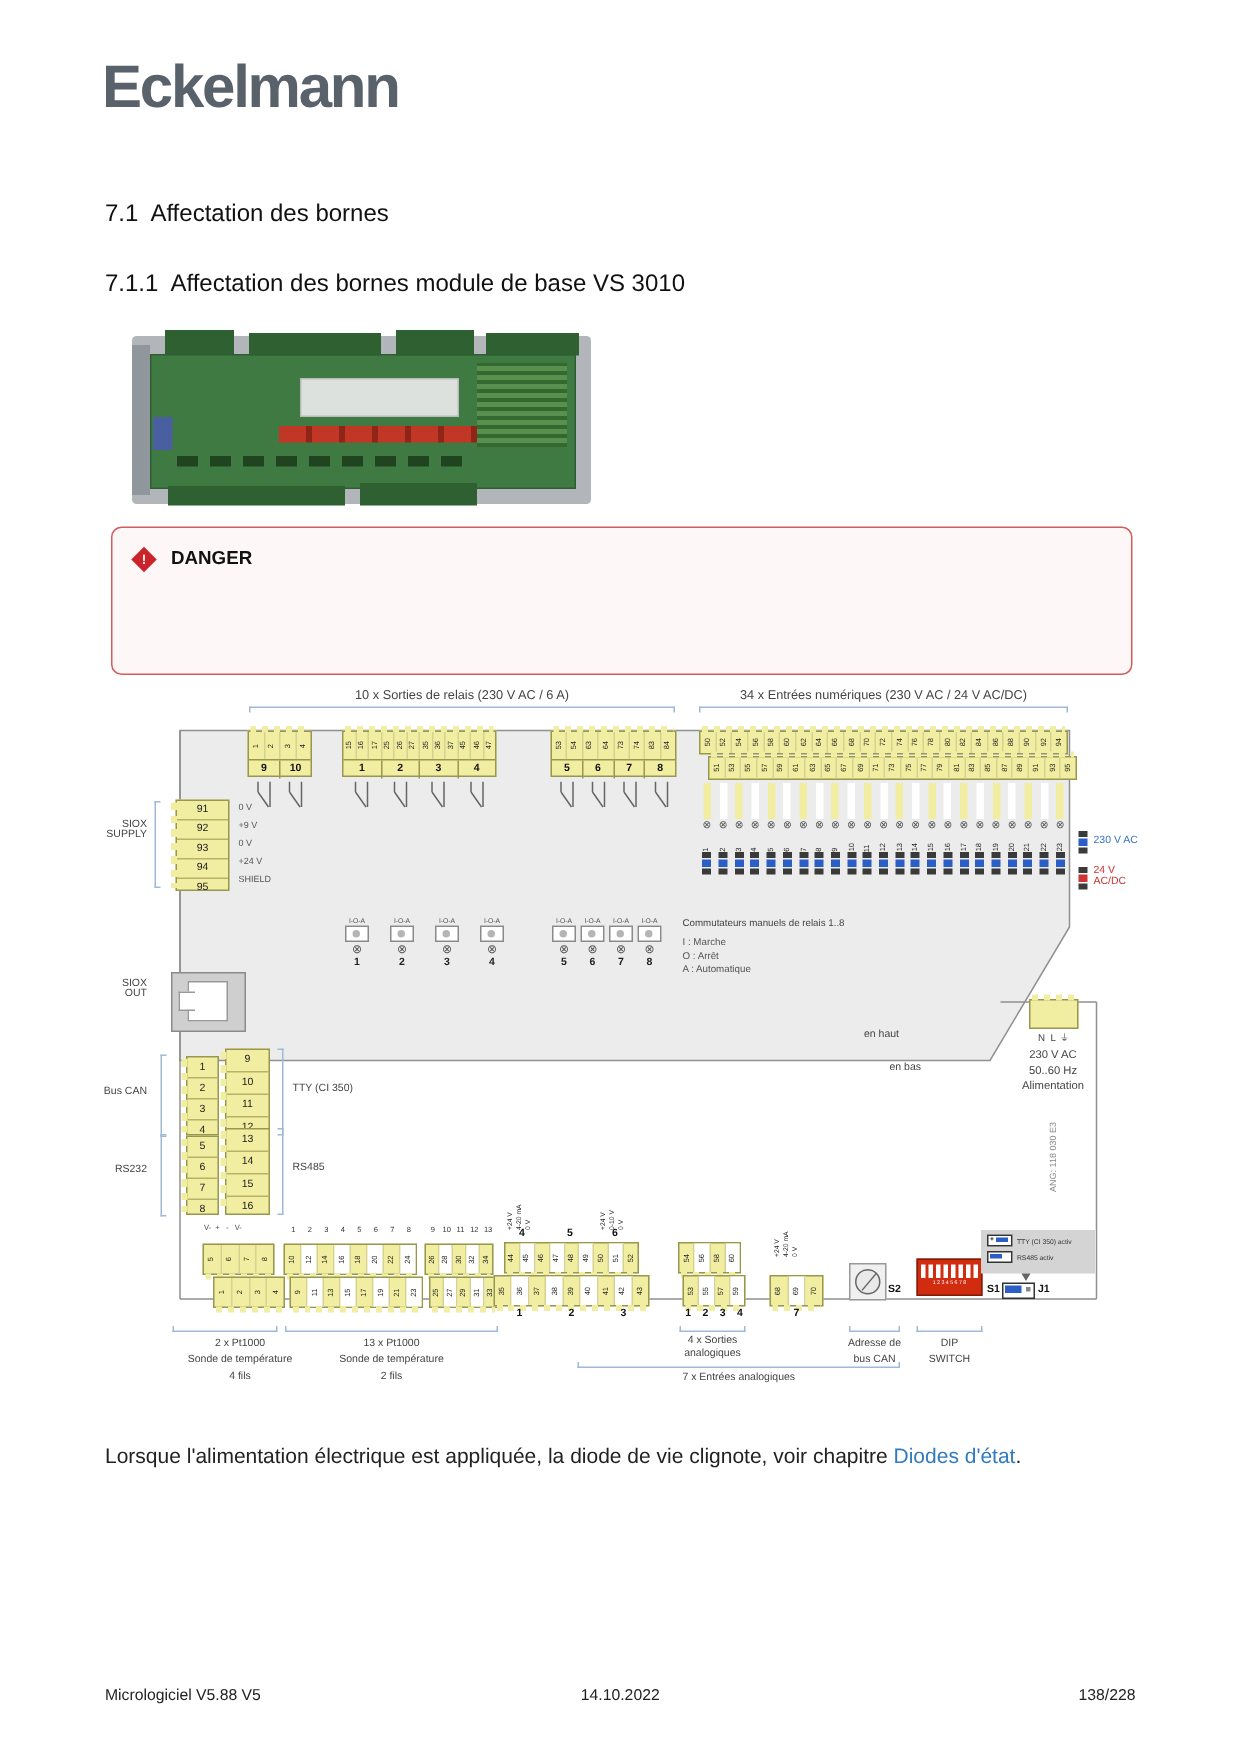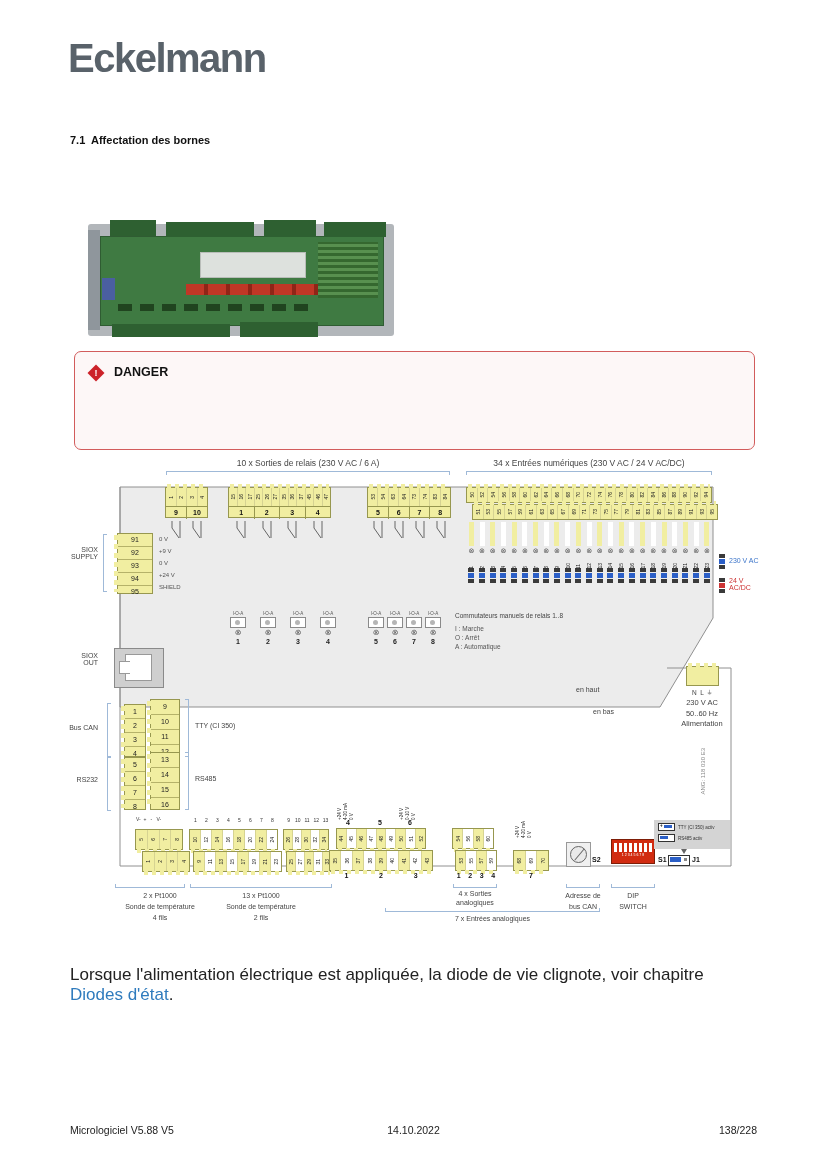--- a/index.html
+++ b/index.html
@@ -1,29 +1,29 @@
 <!DOCTYPE html>
 <html><head>
 <meta charset="utf-8">
 <style>
   html,body{margin:0;padding:0;background:#fff;font-family:"Liberation Sans",sans-serif;}
   .page{position:relative;width:827px;height:1169px;background:#fff;overflow:hidden;}
   .abs{position:absolute;}
   .pre{white-space:pre;}
   
   .logo{position:absolute;left:68px;top:36px;font-size:40px;font-weight:bold;color:#59626a;letter-spacing:-1.5px;}
-  .h1{position:absolute;left:70px;font-size:11px;font-weight:bold;color:#111;white-space:pre;}
+  .h1{position:absolute;left:70px;font-size:16px;font-weight:normal;color:#111;white-space:pre;}
   
   .danger{position:absolute;left:74px;top:351px;width:681px;height:99px;border:1.5px solid #d25c5c;border-radius:7px;background:#fdf7f7;box-sizing:border-box;}
   .d-icon{position:absolute;left:15px;top:15px;width:12px;height:12px;background:#cc2229;transform:rotate(45deg);}
   .d-icon span{position:absolute;left:0;top:0;width:12px;height:12px;transform:rotate(-45deg);color:#fff;font-size:9px;font-weight:bold;text-align:center;line-height:12px;}
   .d-title{position:absolute;left:39px;top:13px;font-size:12.5px;font-weight:bold;color:#111;}
   .d-body{position:absolute;left:39px;top:33px;width:618px;font-size:12.3px;line-height:1.42;color:#222;}
   
-  .note{position:absolute;left:70px;top:948px;width:690px;font-size:17px;color:#222;}
+  .note{position:absolute;left:70px;top:948px;width:690px;font-size:14px;color:#222;}
   .link{color:#2f7bbd;}
   .footer{position:absolute;left:0;top:1124px;width:827px;font-size:10.5px;color:#222;}
   
   .tblock{position:absolute;background:#f1eea1;border:1px solid #97974f;box-sizing:border-box;}
   .teeth-top::before{content:"";position:absolute;top:-4px;left:1px;right:1px;height:4px;
     background:repeating-linear-gradient(90deg,#f1eea1 0 4px,transparent 4px 8px);}
   .teeth-bottom::after{content:"";position:absolute;bottom:-4px;left:1px;right:1px;height:4px;
     background:repeating-linear-gradient(90deg,#f1eea1 0 4px,transparent 4px 8px);}
   .teeth-left::before{content:"";position:absolute;left:-4px;top:1px;bottom:1px;width:4px;
     background:repeating-linear-gradient(180deg,#f1eea1 0 5px,transparent 5px 9px);}
@@ -89,20 +89,21 @@
   
   .photo{position:absolute;left:88px;top:220px;width:306px;height:119px;}
 </style>
 </head>
 <body>
 
 <div class="page">
 
   <div class="logo">Eckelmann</div>
   <div class="h1" style="top:134px">7.1  Affectation des bornes</div>
+  <div class="h1" style="top:181px">7.1.1  Affectation des bornes module de base VS 3010</div>
 
   <div class="photo">
     <div class="abs" style="left:0;top:4px;width:306px;height:112px;background:#b2b6ba;border-radius:3px"></div>
     <div class="abs" style="left:0;top:10px;width:12px;height:100px;background:#8f969c"></div>
     <div class="abs" style="left:12px;top:16px;width:282px;height:88px;background:#3f7a42;border:1px solid #2f5c32"></div>
     <div class="abs" style="left:22px;top:0;width:46px;height:16px;background:#2e6031"></div>
     <div class="abs" style="left:78px;top:2px;width:88px;height:15px;background:#2e6031"></div>
     <div class="abs" style="left:176px;top:0;width:52px;height:17px;background:#2e6031"></div>
     <div class="abs" style="left:236px;top:2px;width:62px;height:15px;background:#2e6031"></div>
     <div class="abs" style="left:112px;top:32px;width:104px;height:24px;background:#dde1dd;border:1px solid #b9bdb9"></div>

